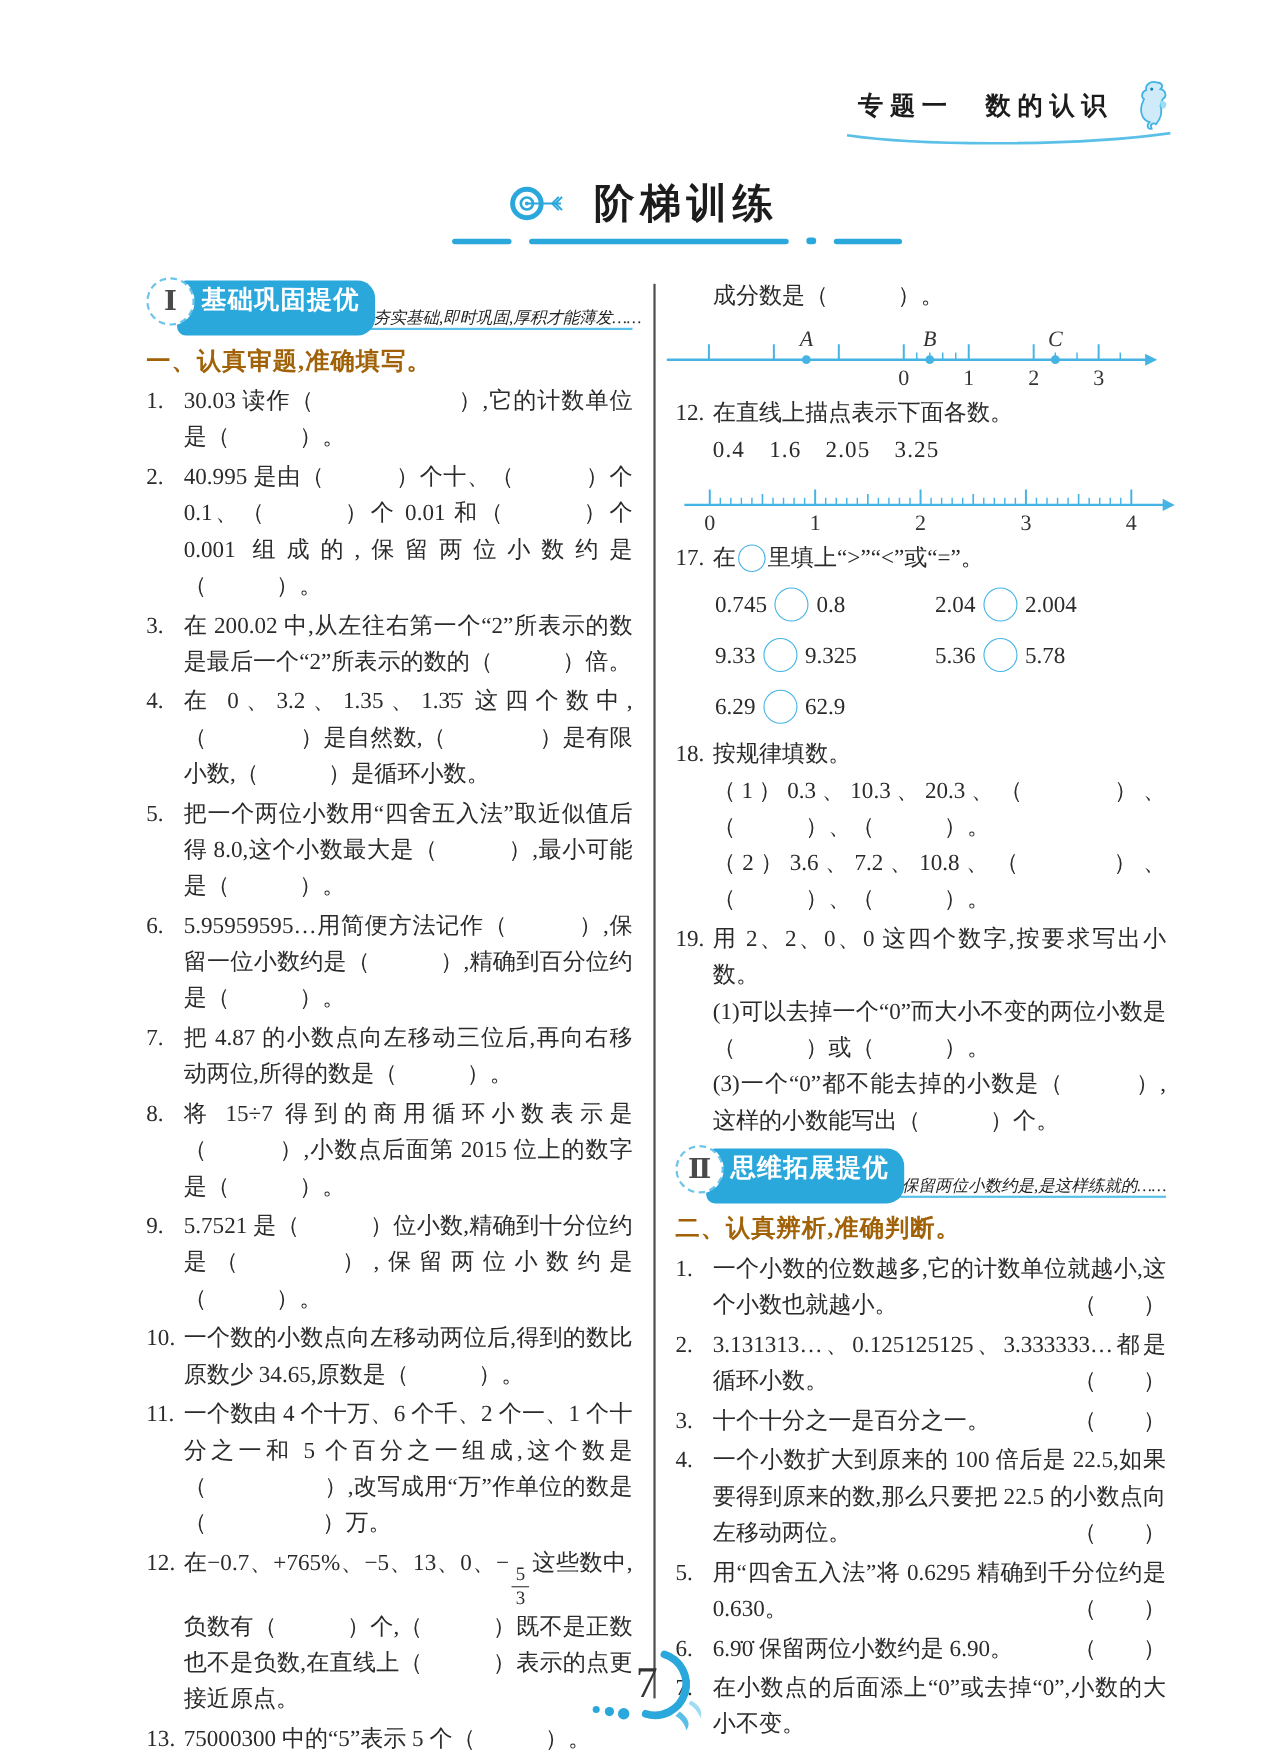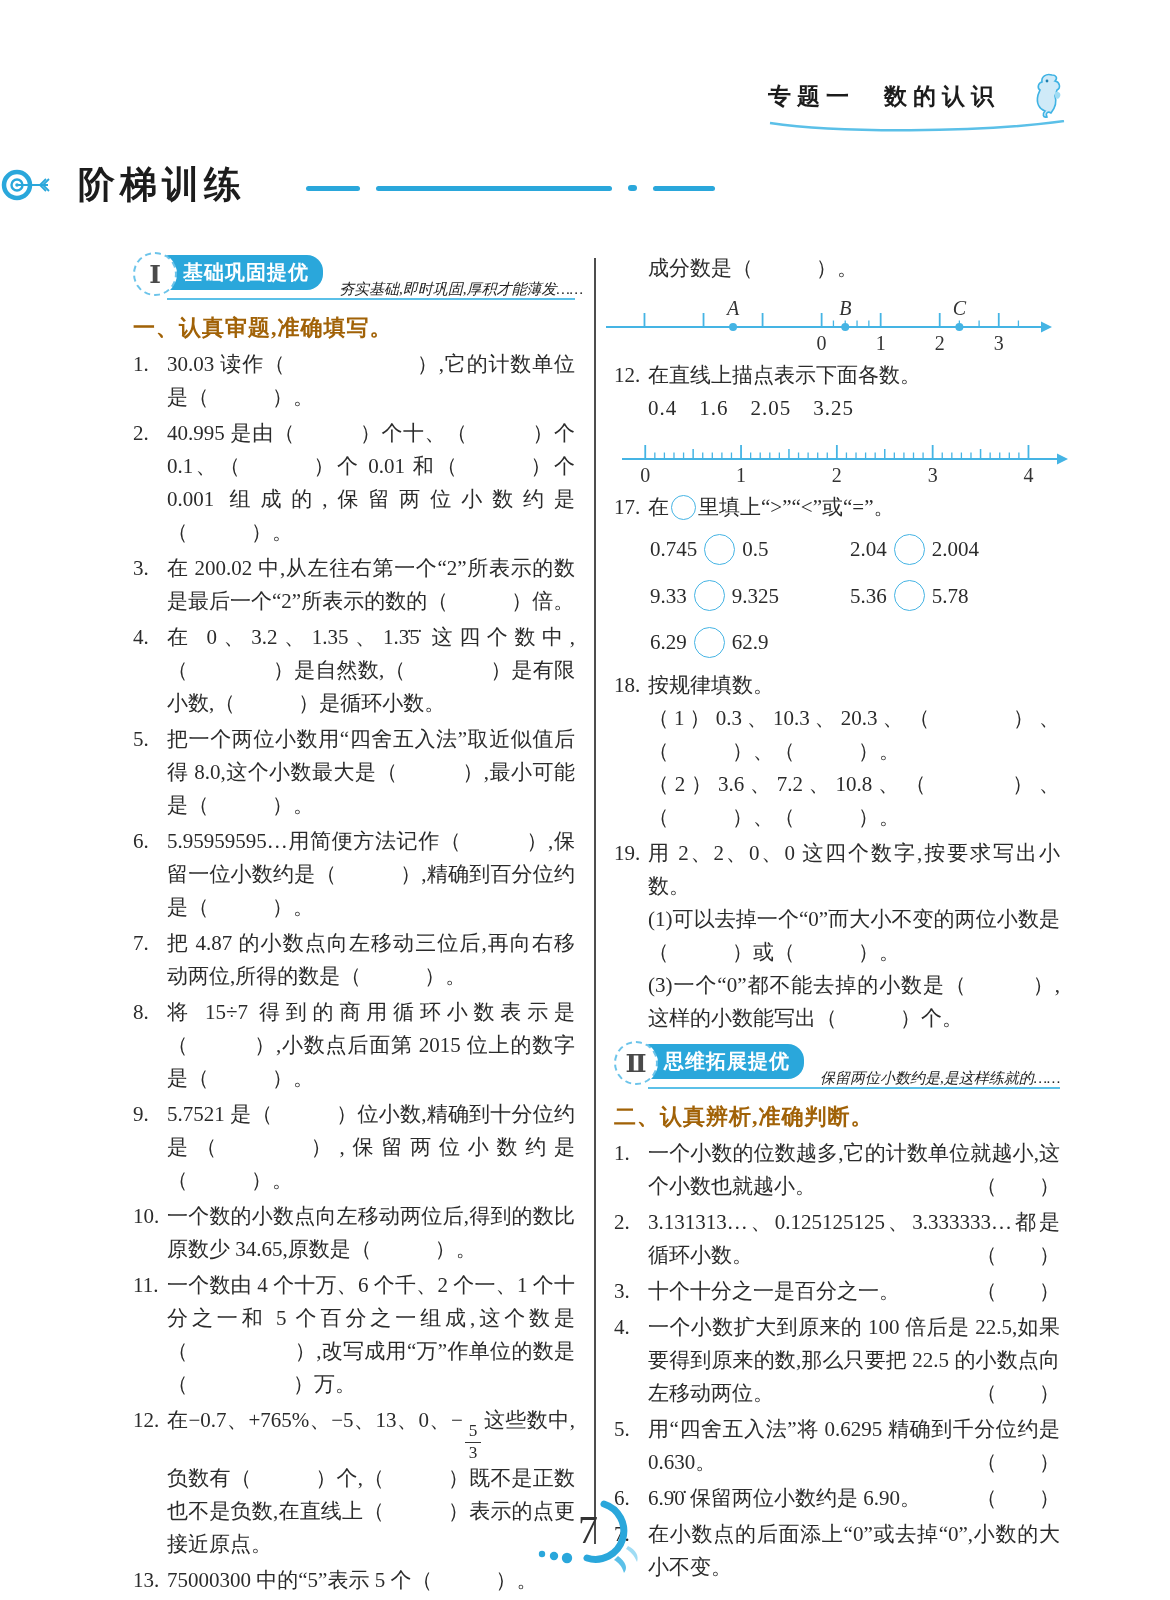--- a/index.html
+++ b/index.html
@@ -1,48 +1,48 @@
 <!DOCTYPE html>
 <html><head>
 <meta charset="utf-8">
 <style>
   html,body{margin:0;padding:0;background:#e8e8e8;}
   .page{position:relative;width:1170px;height:1600px;background:#ffffff;margin:0 auto;
         font-family:"Liberation Serif","DejaVu Serif",serif;color:#2b2b2b;overflow:hidden;}
 
   
   .page-header{position:absolute;top:72px;left:768px;width:300px;}
-  .ph-row{display:flex;align-items:center;justify-content:space-between;}
+  .ph-row{display:flex;align-items:center;justify-content:space-between;margin-left:12px;}
   .ph-title{font-family:"Liberation Sans","DejaVu Sans",sans-serif;font-weight:bold;
             font-size:23px;letter-spacing:6px;color:#1c1c1c;white-space:nowrap;}
   .ph-curve{display:block;margin-top:0;}
 
   
   .main-title-block{position:absolute;top:160px;left:0;right:0;display:flex;
-                    flex-direction:row;align-items:center;}
+                    flex-direction:column;align-items:center;}
   .mt-row{display:flex;align-items:center;gap:26px;}
   .mt-text{font-family:"Liberation Sans","DejaVu Sans",sans-serif;font-weight:bold;
            font-size:37px;letter-spacing:5px;color:#1c1c1c;}
   .mt-underline{display:flex;align-items:center;gap:16px;margin-top:6px;margin-left:60px;}
   .mt-bar{height:5px;background:#2aa7db;border-radius:3px;}
   .mt-dot{width:9px;height:6px;background:#2aa7db;border-radius:3px;}
 
   
   .col-divider{position:absolute;left:594px;top:258px;width:1.5px;height:1286px;background:#4d4d4d;}
   .col-left {position:absolute;left:133px;top:252px;width:442px;}
   .col-right{position:absolute;left:614px;top:252px;width:446px;}
 
   
   .sec-head{position:relative;height:50px;margin-bottom:8px;}
   .sec-roman{position:absolute;left:0;top:0;width:40px;height:40px;border:2px dashed #6cc4ea;
              border-radius:50%;background:#fff;z-index:2;display:flex;align-items:center;
              justify-content:center;font-size:25px;color:#4a4a4a;font-weight:bold;}
-  .sec-pill{position:absolute;left:28px;top:3px;height:35px;padding:0 14px 0 22px;background:#2aa7db;
+  .sec-pill{position:absolute;left:28px;top:3px;height:35px;padding:0 14px 15px 22px;background:#2aa7db;
             border-radius:8px 16px 16px 8px;color:#fff;font-family:"Liberation Sans","DejaVu Sans",sans-serif;
-            font-weight:bold;font-size:20px;letter-spacing:1px;display:flex;align-items:center;z-index:1;
+            font-weight:bold;font-size:23px;letter-spacing:1px;display:flex;align-items:center;z-index:1;
             white-space:nowrap;}
   .sec-sub{position:absolute;left:206px;top:28px;font-size:15px;font-style:italic;color:#222;
            white-space:nowrap;}
   .sec-line{position:absolute;left:34px;right:0;bottom:2px;height:2px;background:#5bc0e8;}
 
   .part-heading{font-family:Liberation Serif, serif;font-weight:bold;
                 font-size:22px;color:#a16207;line-height:36px;margin-bottom:2px;letter-spacing:1px;}
 
   
   .q-item{display:flex;margin-bottom:3px;}
@@ -314,21 +314,21 @@
         <text x="310.6622516556292" y="53" text-anchor="middle" font-size="20" fill="#333" font-family="&quot;Liberation Serif&quot;,&quot;DejaVu Serif&quot;,serif">3</text>
         <text x="406.46799116997795" y="53" text-anchor="middle" font-size="20" fill="#333" font-family="&quot;Liberation Serif&quot;,&quot;DejaVu Serif&quot;,serif">4</text>
       </svg>
 
     <div>
         <div class="q-item">
           <span class="q-num">17.</span>
           <div class="q-body">
             <div class="q-text">在<span class="blank-circle small"></span>里填上“&gt;”“&lt;”或“=”。</div>
             <div class="pair-grid">
-              <div class="pair"><span>0.745</span><span class="blank-circle"></span><span>0.5</span></div>
+              <div class="pair"><span>0.745</span><span class="blank-circle"></span><span>0.8</span></div>
               <div class="pair"><span>2.04</span><span class="blank-circle"></span><span>2.004</span></div>
               <div class="pair"><span>9.33</span><span class="blank-circle"></span><span>9.325</span></div>
               <div class="pair"><span>5.36</span><span class="blank-circle"></span><span>5.78</span></div>
               <div class="pair"><span>6.29</span><span class="blank-circle"></span><span>62.9</span></div>
             </div>
           </div>
         </div>
         <div class="q-item">
           <span class="q-num">18.</span>
           <div class="q-body">

